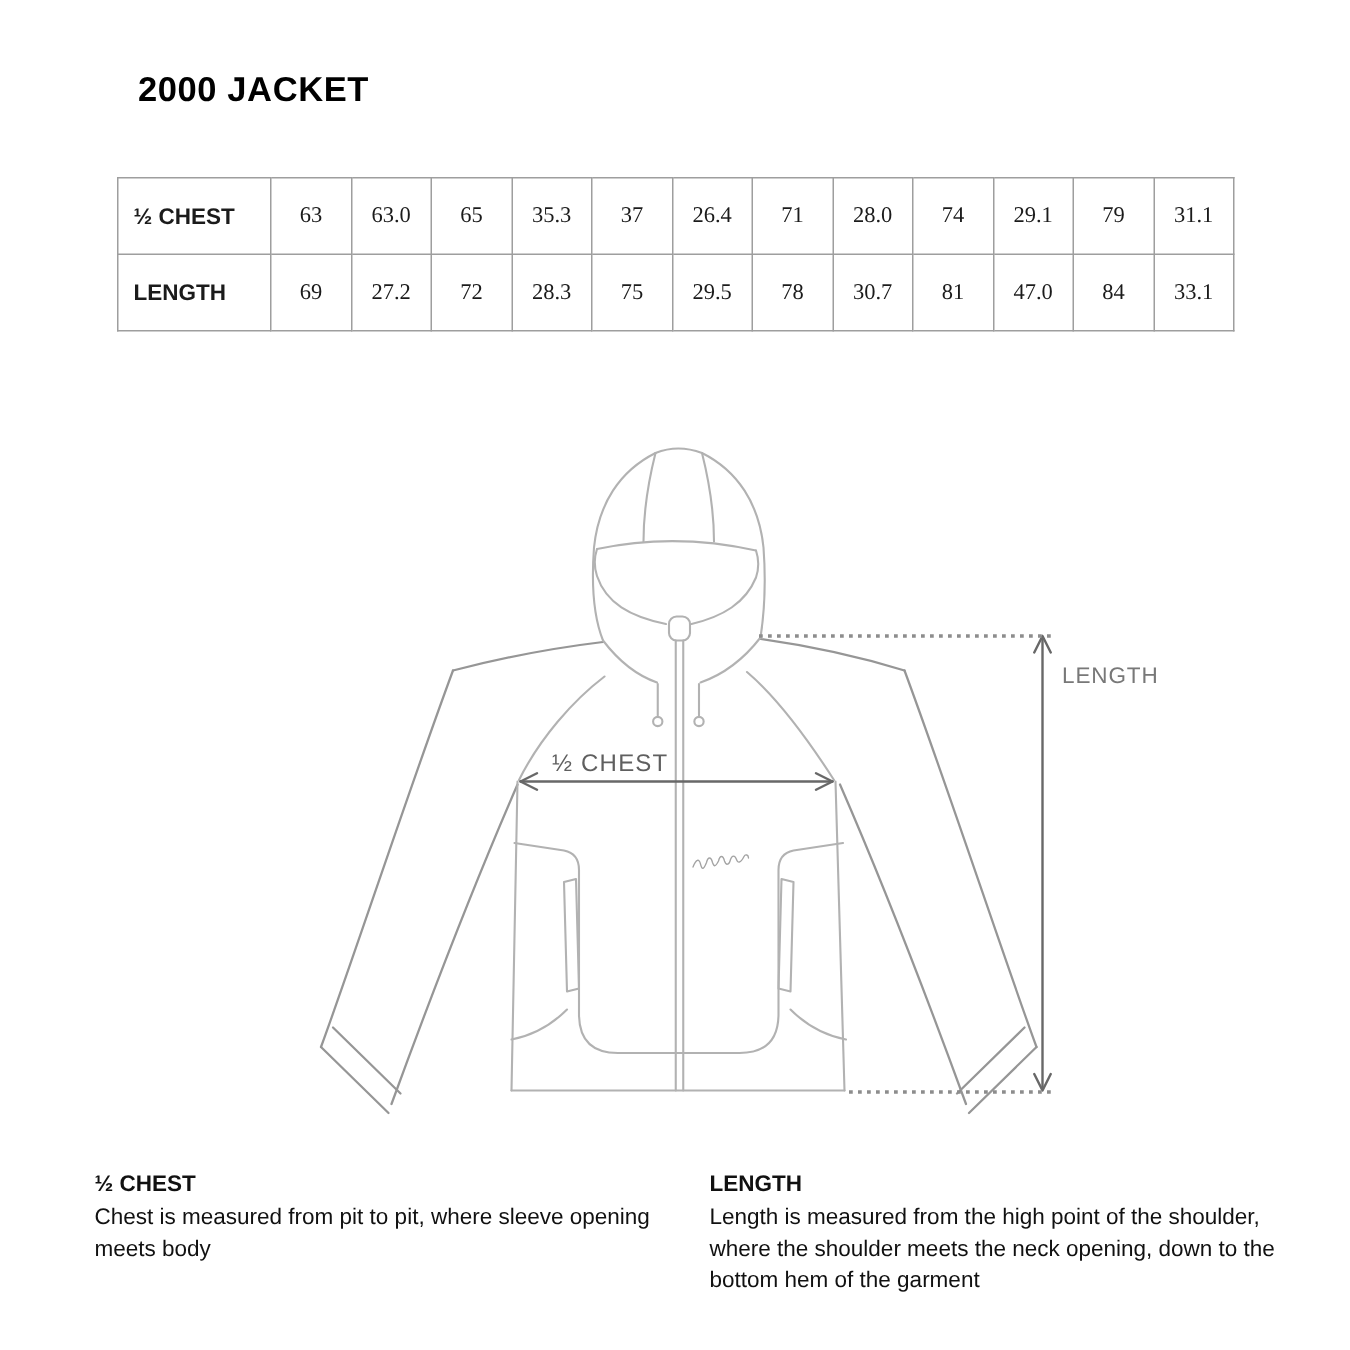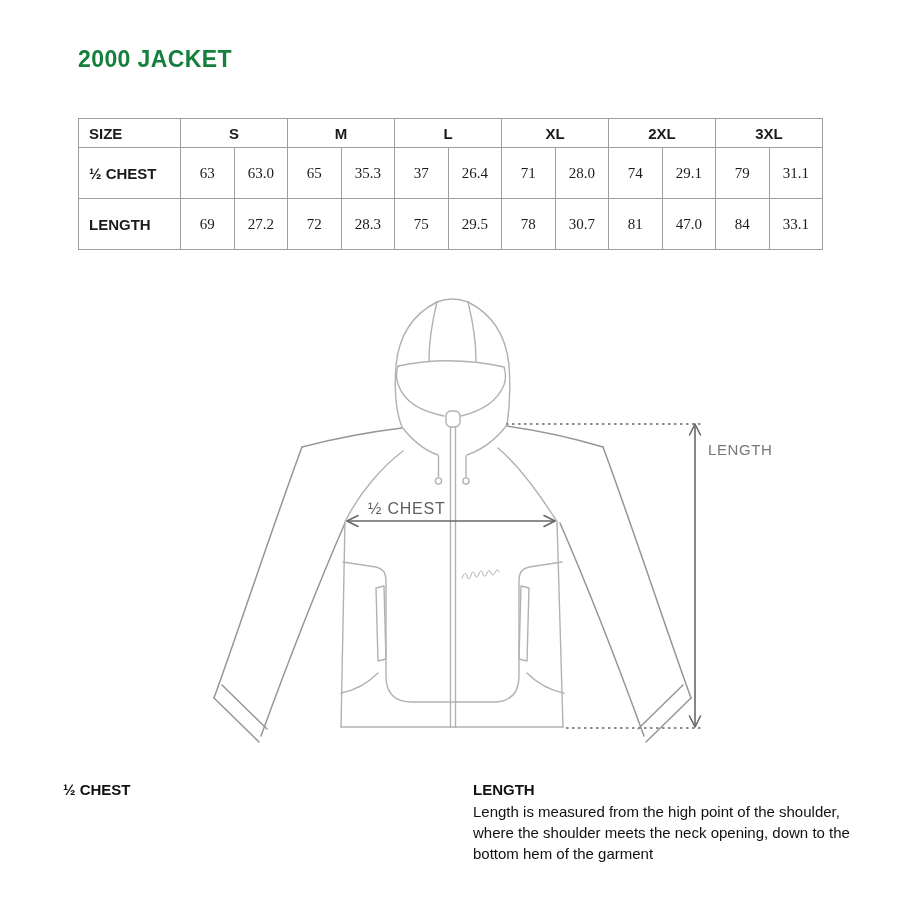--- a/index.html
+++ b/index.html
@@ -7,21 +7,21 @@
     --border:#9e9e9e;
     --line:#b2b2b2;
     --line-dark:#969696;
     --ann:#686868;
   }
   *{box-sizing:border-box;margin:0;padding:0;}
   html,body{background:#ffffff;}
   body{font-family:"Liberation Sans", sans-serif;color:var(--text);}
   #canvas{position:relative;width:900px;height:900px;background:#ffffff;overflow:hidden;}
 
-  .title{position:absolute;left:78px;top:46px;font-size:23px;font-weight:700;letter-spacing:.4px;color:#15803d;}
+  .title{position:absolute;left:92px;top:46px;font-size:23px;font-weight:700;letter-spacing:.4px;color:#000000;}
 
   
   .tbl-wrap{position:absolute;left:78px;top:118px;}
   table{border-collapse:collapse;table-layout:fixed;width:745px;}
   th,td{border:1px solid var(--border);text-align:center;vertical-align:middle;color:var(--text);font-weight:400;}
   col.c-label{width:102px;}
   tr.r-sizes th{height:29px;font-size:15px;font-weight:700;}
   tr.r-units th{height:23px;font-size:13px;font-weight:700;}
   tr.r-data  td{height:51px;font-size:15px;font-family:Liberation Serif, serif;}
   tr.r-data  th{height:51px;font-size:15px;font-weight:700;}
@@ -56,29 +56,20 @@
           <col>
           <col>
           <col>
           <col>
           <col>
           <col>
           <col>
           <col>
       </colgroup>
       <tbody>
-          <tr class="r-sizes">
-        <th class="left">SIZE</th>
-        <th colspan="2">S</th>
-        <th colspan="2">M</th>
-        <th colspan="2">L</th>
-        <th colspan="2">XL</th>
-        <th colspan="2">2XL</th>
-        <th colspan="2">3XL</th>
-      </tr>
       <tr class="r-data">
         <th class="left">½ CHEST</th>
         <td>63</td>
         <td>63.0</td>
         <td>65</td>
         <td>35.3</td>
         <td>37</td>
         <td>26.4</td>
         <td>71</td>
         <td>28.0</td>
@@ -161,19 +152,20 @@
     <g fill="none" stroke="#8d8d8d" stroke-width="2.2" stroke-dasharray="2.5 3.5" stroke-linecap="butt">
       <path d="M506,424 L701,424"></path>
       <path d="M566,728 L701,728"></path>
     </g>
     <text class="lbl-chest" x="368" y="514">½ CHEST</text>
     <text class="lbl-length" x="708" y="455">LENGTH</text>
   </svg>
 
   <div class="note note-chest">
     <h3>½ CHEST</h3>
+    <div>Chest is measured from pit to pit, where sleeve opening meets body</div>
   </div>
   <div class="note note-length">
     <h3>LENGTH</h3>
     <div>Length is measured from the high point of the shoulder, where the shoulder meets the neck opening, down to the bottom hem of the garment</div>
   </div>
 
 </div>
 
 </body></html>

